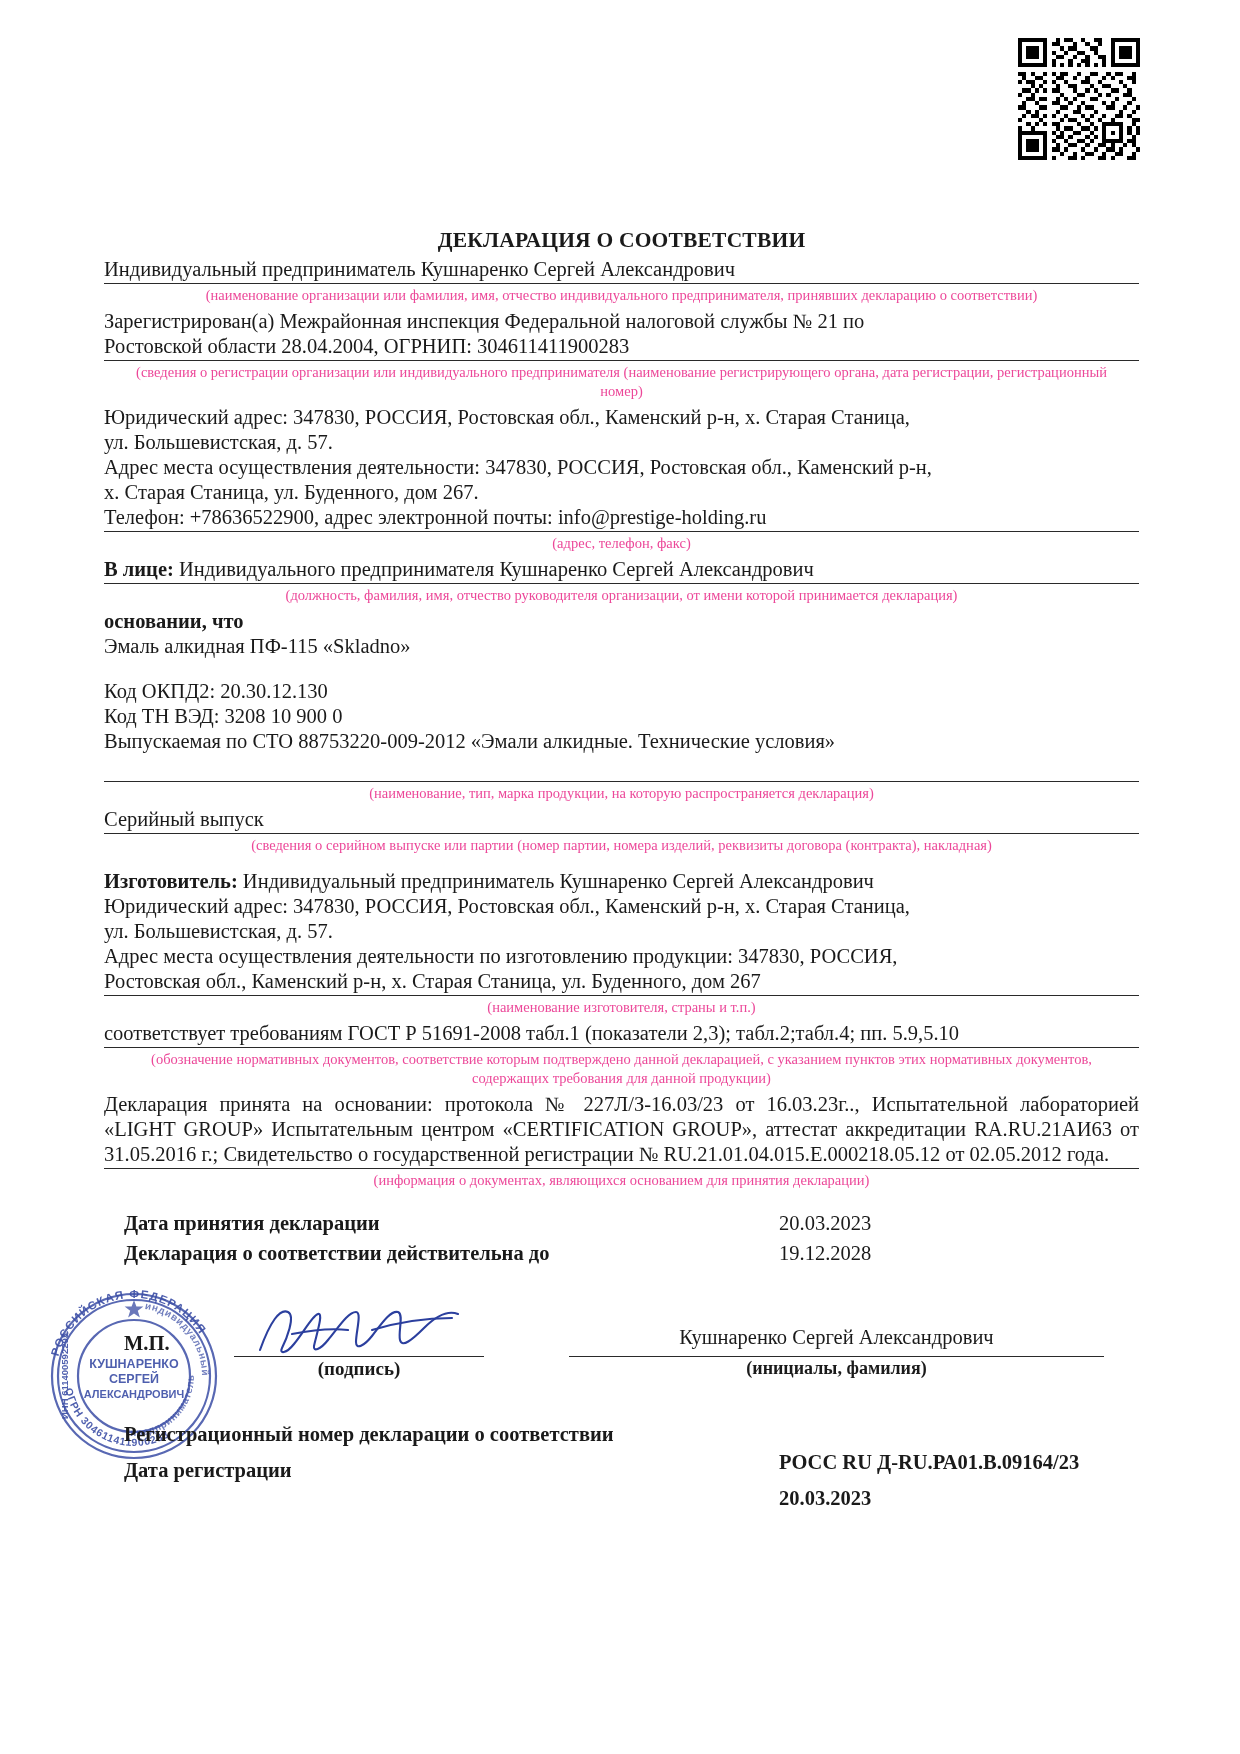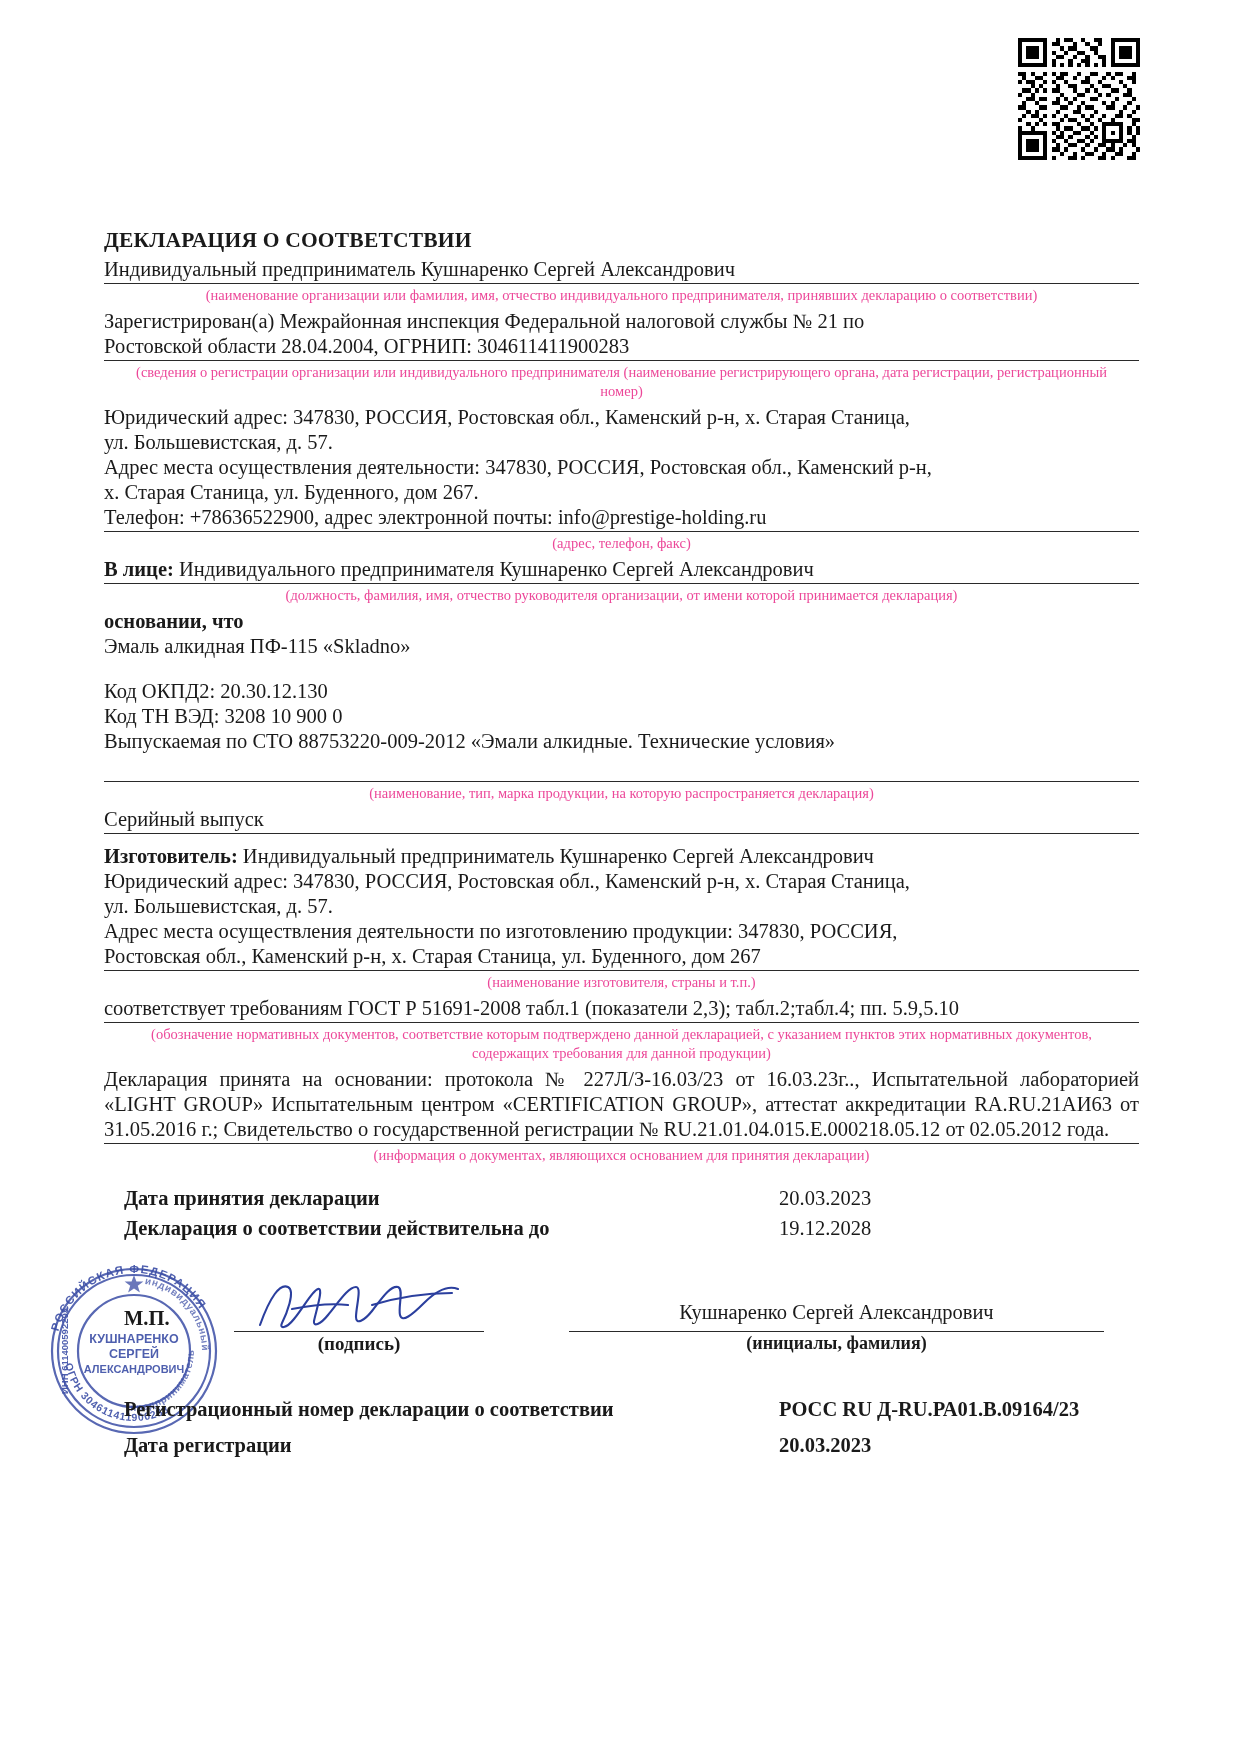--- a/index.html
+++ b/index.html
@@ -34,21 +34,21 @@
 
   
   .content {
     position: absolute;
     left: 104px;
     top: 228px;
     width: 1035px;
   }
 
   .doc-title {
-    text-align: left;
+    text-align: center;
     font-weight: bold;
     font-size: 21.5px;
     letter-spacing: .2px;
     margin: 0 0 4px 0;
   }
 
   .line {
     font-size: 20.5px;
     line-height: 25px;
     margin: 0;
@@ -171,21 +171,21 @@
     position: absolute;
     left: -70px;
     top: -18px;
     width: 200px;
     height: 200px;
     opacity: .92;
   }
 
   .footer-rows { margin-top: 26px; }
   .footer-rows .kv { line-height: 36px; }
-  .footer-rows .kv .v { font-weight: bold; }
+  .footer-rows .kv .v { font-weight: bold; margin-top: 28px; }
 </style>
 </head>
 <body>
 
 <div class="page">
 
   <div class="qr-wrap">
     <svg viewBox="0 0 29 29" width="122" height="122" shape-rendering="crispEdges">
       <rect width="29" height="29" fill="#ffffff"></rect>
       <g fill="#000000">
@@ -438,20 +438,21 @@
     <div class="line">Эмаль алкидная ПФ-115 «Skladno»</div>
     <div class="spacer-20"></div>
     <div class="line">Код ОКПД2: 20.30.12.130</div>
     <div class="line">Код ТН ВЭД: 3208 10 900 0</div>
     <div class="line">Выпускаемая по СТО 88753220-009-2012 «Эмали алкидные. Технические условия»</div>
     <div class="spacer-26"></div>
     <div class="rule"></div>
     <div class="caption">(наименование, тип, марка продукции, на которую распространяется декларация)</div>
 
     <div class="line underline-full">Серийный выпуск</div>
+    <div class="caption">(сведения о серийном выпуске или партии (номер партии, номера изделий, реквизиты договора (контракта), накладная)</div>
 
     <div class="spacer-10"></div>
 
     <div class="line">
       <span class="b">Изготовитель:</span>
       <span>Индивидуальный предприниматель Кушнаренко Сергей Александрович</span>
     </div>
     <div class="line">Юридический адрес: 347830, РОССИЯ, Ростовская обл., Каменский р-н, х. Старая Станица,</div>
     <div class="line">ул. Большевистская, д. 57.</div>
     <div class="line">Адрес места осуществления деятельности по изготовлению продукции: 347830, РОССИЯ,</div>

